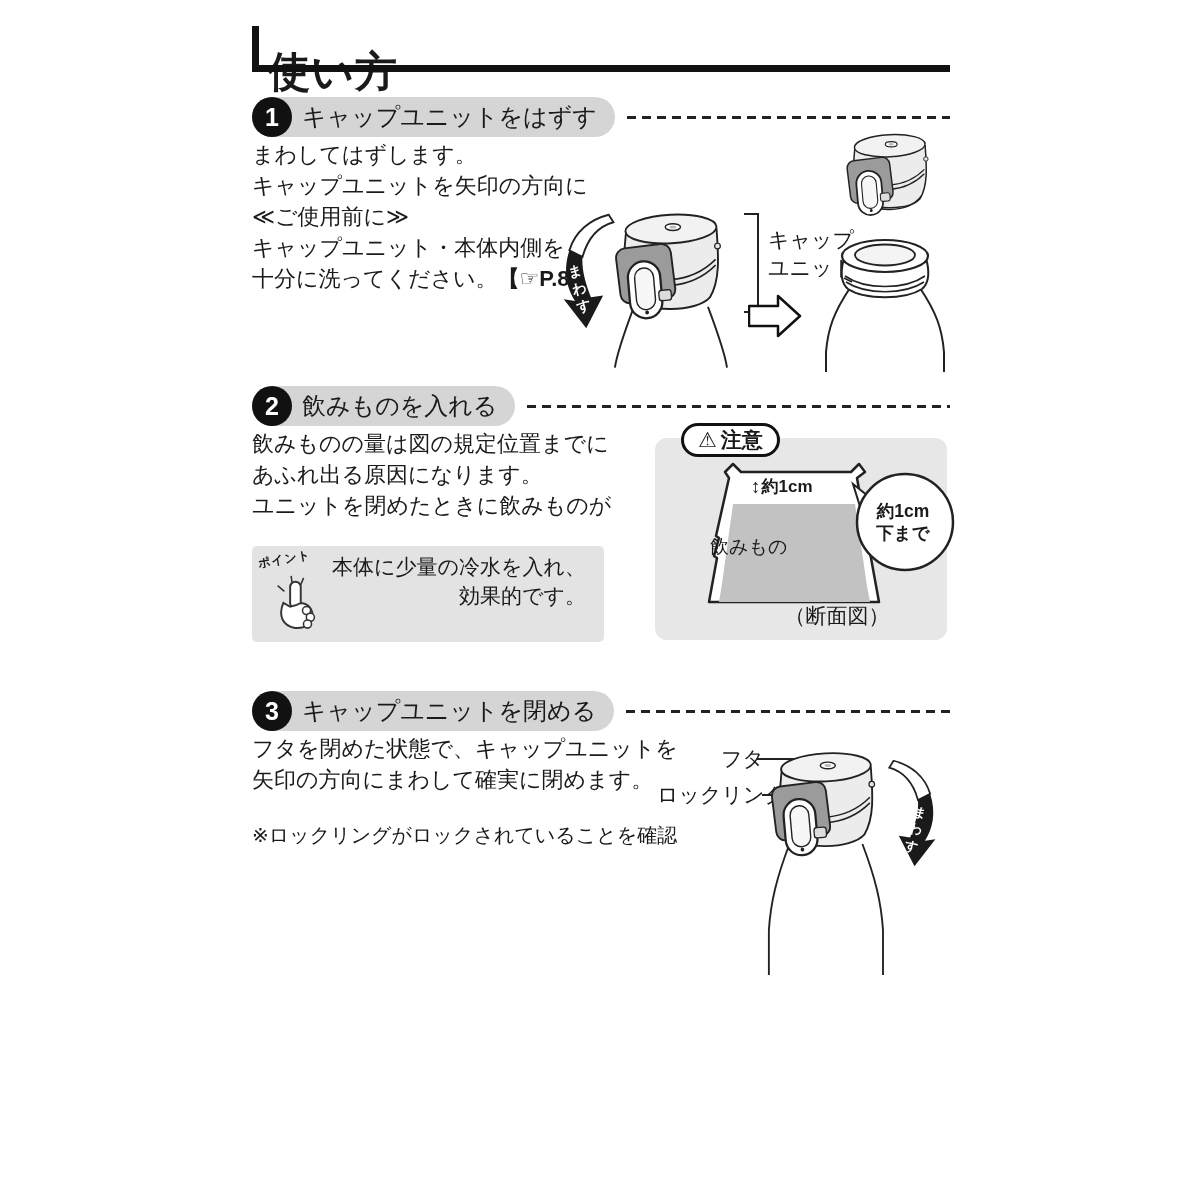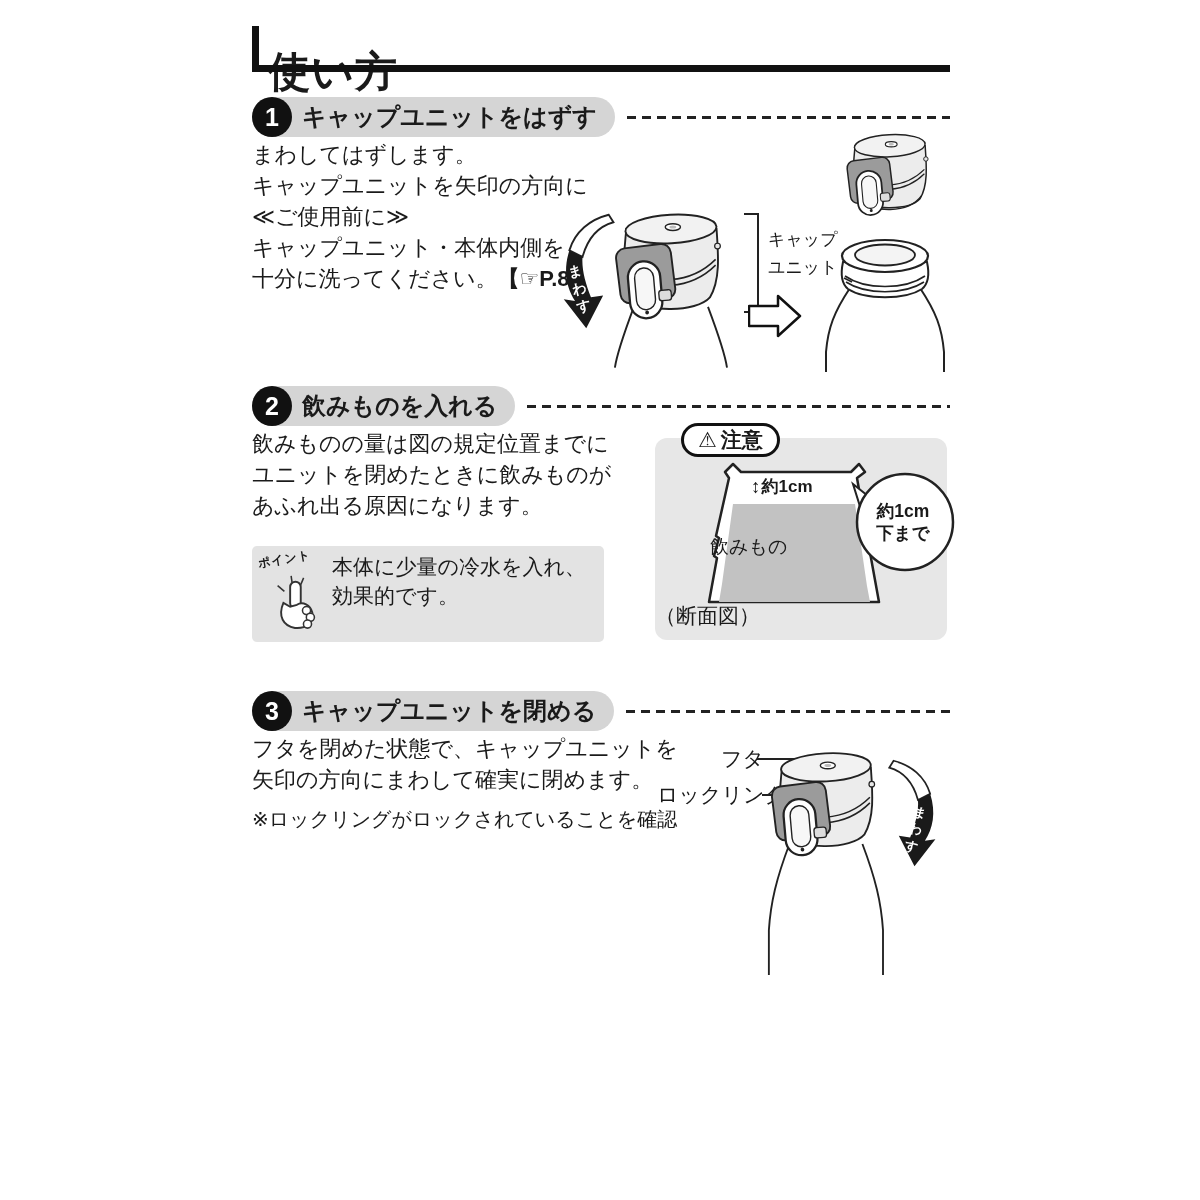--- a/index.html
+++ b/index.html
@@ -12,58 +12,58 @@
   .page-title{left:268px;top:16px;font-size:42px;font-weight:800;letter-spacing:1px;}
   .title-underline{left:252px;top:65px;width:698px;height:7px;background:#111;}
 
   
   .step-head{display:flex;align-items:center;width:698px;height:44px;}
   .pill{position:relative;display:inline-flex;align-items:center;background:#d5d5d5;
         border-radius:22px;height:40px;padding:0 18px 0 50px;flex:0 0 auto;}
   .badge{position:absolute;left:0;top:50%;transform:translateY(-50%);width:40px;height:40px;
          border-radius:50%;background:#111;color:#fff;font-weight:800;font-size:25px;
          display:flex;align-items:center;justify-content:center;}
-  .step-title{font-size:24px;font-weight:700;white-space:nowrap;}
+  .step-title{font-size:24px;font-weight:400;white-space:nowrap;}
   .dash{flex:1;height:3px;margin-left:12px;
         background:repeating-linear-gradient(90deg,#222 0 9px,transparent 9px 15px);}
 
   
   .body-text{font-size:22px;line-height:31px;}
   .body-text .line{display:block;white-space:nowrap;}
   .pref{font-weight:800;}
-  .note-text{font-size:20px;line-height:30px;margin-top:4px;}
+  .note-text{font-size:20px;line-height:30px;margin-top:20px;}
   .note-text .line{display:block;white-space:nowrap;}
   .note-indent{padding-left:22px;}
 
   
   .point-box{left:252px;top:546px;width:352px;height:96px;background:#e3e3e3;border-radius:5px;}
   .point-label{left:6px;top:5px;font-size:12px;font-weight:700;transform:rotate(-10deg);letter-spacing:1px;}
   .point-lines{left:80px;top:6px;font-size:21px;line-height:29px;}
-  .point-lines .line{display:block;white-space:nowrap;}
+  .point-lines .line{display:block;white-space:nowrap;text-align:right;}
 
   
   .caution-panel{left:655px;top:438px;width:292px;height:202px;background:#e7e7e7;border-radius:12px;}
   .caution-badge{position:absolute;left:26px;top:-15px;background:#fff;border:3px solid #111;
                  border-radius:18px;padding:0px 14px;font-size:21px;font-weight:800;
                  display:flex;align-items:center;gap:4px;z-index:3;}
   .gap-label{left:96px;top:37px;font-size:17px;font-weight:800;display:flex;align-items:center;gap:1px;z-index:2;}
   .gap-arrow-glyph{font-size:19px;}
   .bubble-text{left:206px;top:62px;width:84px;text-align:center;font-size:17.5px;font-weight:800;
                line-height:22px;z-index:3;}
   .bubble-text .line{display:block;}
   .drink-label{left:55px;top:96px;width:165px;font-size:19px;z-index:2;}
-  .cs-caption{left:0;top:164px;width:292px;text-align:left;font-size:21px;}
+  .cs-caption{left:0;top:164px;width:292px;text-align:center;font-size:21px;padding-left:36px;}
 
   
   .vtext{writing-mode:vertical-rl;text-orientation:upright;color:#fff;font-weight:700;
          font-size:14px;letter-spacing:2px;line-height:1;}
   .ill-label{font-size:21px;white-space:nowrap;}
   .leader{background:#222;height:2px;}
   .bracket{border-top:2.5px solid #222;border-right:2.5px solid #222;border-bottom:2.5px solid #222;}
-  .cap-unit-label{font-size:17px;line-height:28px;}
+  .cap-unit-label{font-size:21px;line-height:28px;}
 </style>
 </head>
 <body>
 
 <div id="page">
 
   <div class="abs title-bar"></div>
   <h1 class="abs page-title">使い方</h1>
   <div class="abs title-underline"></div>
 
@@ -165,22 +165,22 @@
       <span class="badge">
         <span>2</span>
       </span>
       <span class="step-title">飲みものを入れる</span>
     </div>
     <div class="dash"></div>
   </div>
 
   <div class="abs body-text" style="left:252px;top:428px;">
     <span class="line">飲みものの量は図の規定位置までに</span>
+    <span class="line">あふれ出る原因になります。</span>
     <span class="line">ユニットを閉めたときに飲みものが</span>
-    <span class="line">あふれ出る原因になります。</span>
   </div>
 
   <div class="abs point-box">
     <span class="abs point-label">ポイント</span>
     <svg class="abs" style="left:16px;top:24px;" viewBox="0 0 54 62" width="52" height="60">
       <path d="M10,16 L17,22" stroke="#333" stroke-width="1.6"></path>
       <path d="M24,6 L25,13" stroke="#333" stroke-width="1.6"></path>
       <path d="M37,8 L34,15" stroke="#333" stroke-width="1.6"></path>
       <rect x="23" y="12" width="11" height="28" rx="5.5" fill="#fff" stroke="#333" stroke-width="2"></rect>
       <path d="M16,34 C10,48 16,58 28,60 C40,61 48,54 46,44 C44,36 36,32 30,36 L23,38 Z" fill="#fff" stroke="#333" stroke-width="2"></path>

